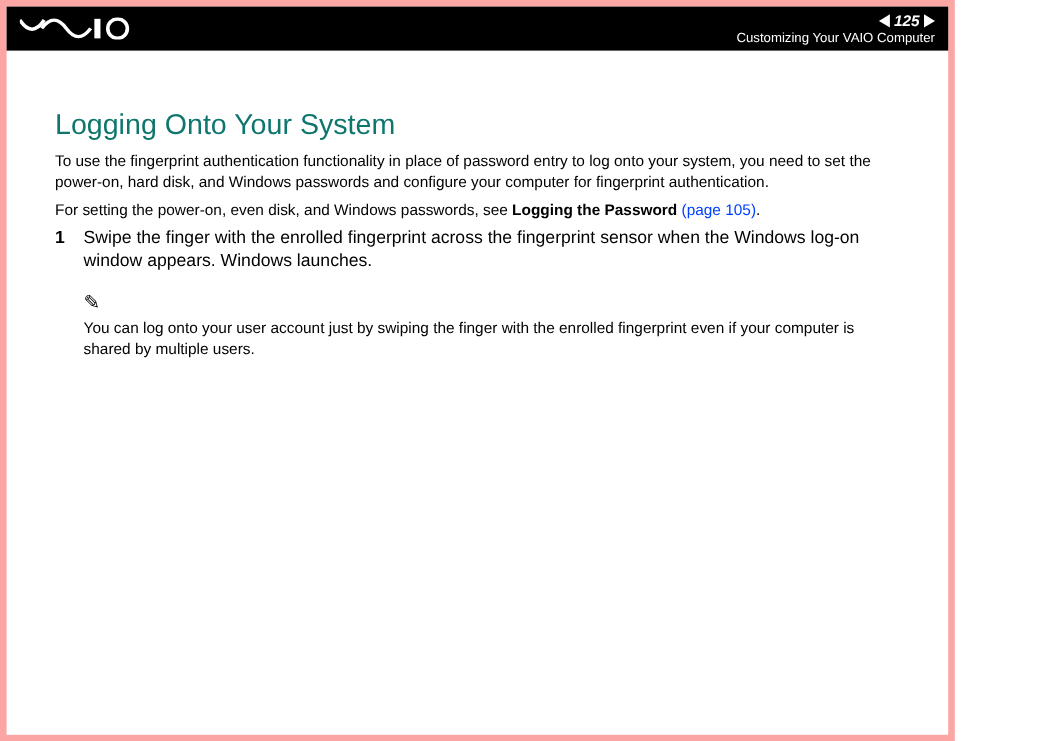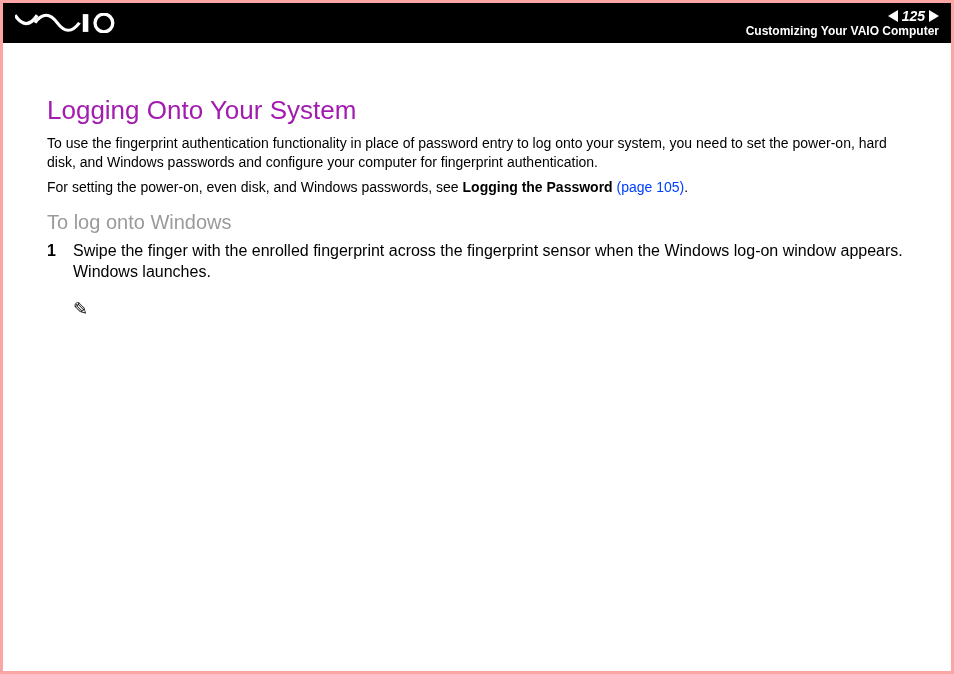--- a/index.html
+++ b/index.html
@@ -1,28 +1,28 @@
 <!DOCTYPE html>
 <html><head>
 <meta charset="utf-8">
 <style>
   html,body{margin:0;padding:0;background:#fff;font-family:Arial,Helvetica,sans-serif;color:#000;}
-  .page{width:954px;height:674px;position:relative;border:3px solid #fca5a5;box-sizing:border-box;}
+  .page{width:868px;height:674px;position:relative;border:6px solid #fca5a5;box-sizing:border-box;}
   .topbar{background:#000;height:40px;display:flex;align-items:center;justify-content:space-between;padding:0 12px;color:#fff;}
   .logo{height:20px;display:flex;align-items:center;}
   .logo svg{height:20px;width:auto;}
   .hdr-right{text-align:right;font-size:12px;}
   .pagenav{display:flex;align-items:center;justify-content:flex-end;gap:4px;}
   .pagenav .num{font-weight:bold;font-style:italic;font-size:14px;}
   .arrow-left,.arrow-right{width:0;height:0;border-top:6px solid transparent;border-bottom:6px solid transparent;}
   .arrow-left{border-right:10px solid #fff;}
   .arrow-right{border-left:10px solid #fff;}
-  .section-title{font-weight:bold;}
+  .section-title{font-weight:normal;}
   .content{padding:24px 44px 0 44px;}
-  h1{color:#a21caf;font-weight:normal;font-size:26px;margin:28px 0 8px 0;}
+  h1{color:#0f766e;font-weight:normal;font-size:26px;margin:28px 0 8px 0;}
   p{font-size:14px;line-height:1.35;margin:6px 0;}
   .link{color:#0040ff;font-weight:normal;}
   h2{color:#9a9a9a;font-weight:normal;font-size:20px;margin:14px 0 6px 0;}
   .step{display:flex;gap:12px;margin:6px 0;font-size:16px;line-height:1.35;}
   .step .n{font-weight:bold;min-width:14px;}
   .note{margin:14px 0 0 26px;font-size:14px;line-height:1.35;}
   .note-icon{font-size:18px;color:#000;margin-bottom:2px;}
 </style>
 </head>
 <body>
@@ -53,26 +53,26 @@
 
     <p>To use the fingerprint authentication functionality in place of password entry to log onto your system, you need to set the power-on, hard disk, and Windows passwords and configure your computer for fingerprint authentication.</p>
 
     <p>
       <span>For setting the power-on, even disk, and Windows passwords, see </span>
       <b>Logging the Password</b>
       <span> </span>
       <span class="link">(page 105)</span><span>.</span>
     </p>
 
-    <h2>To log onto Windows</h2>
 
 
     <div class="step">
       <div class="n">1</div>
       <div>Swipe the finger with the enrolled fingerprint across the fingerprint sensor when the Windows log-on window appears. Windows launches.</div>
     </div>
 
     <div class="note">
       <div class="note-icon">✎</div>
+      <div>You can log onto your user account just by swiping the finger with the enrolled fingerprint even if your computer is shared by multiple users.</div>
     </div>
   </div>
 
 </div>
 
 </body></html>

